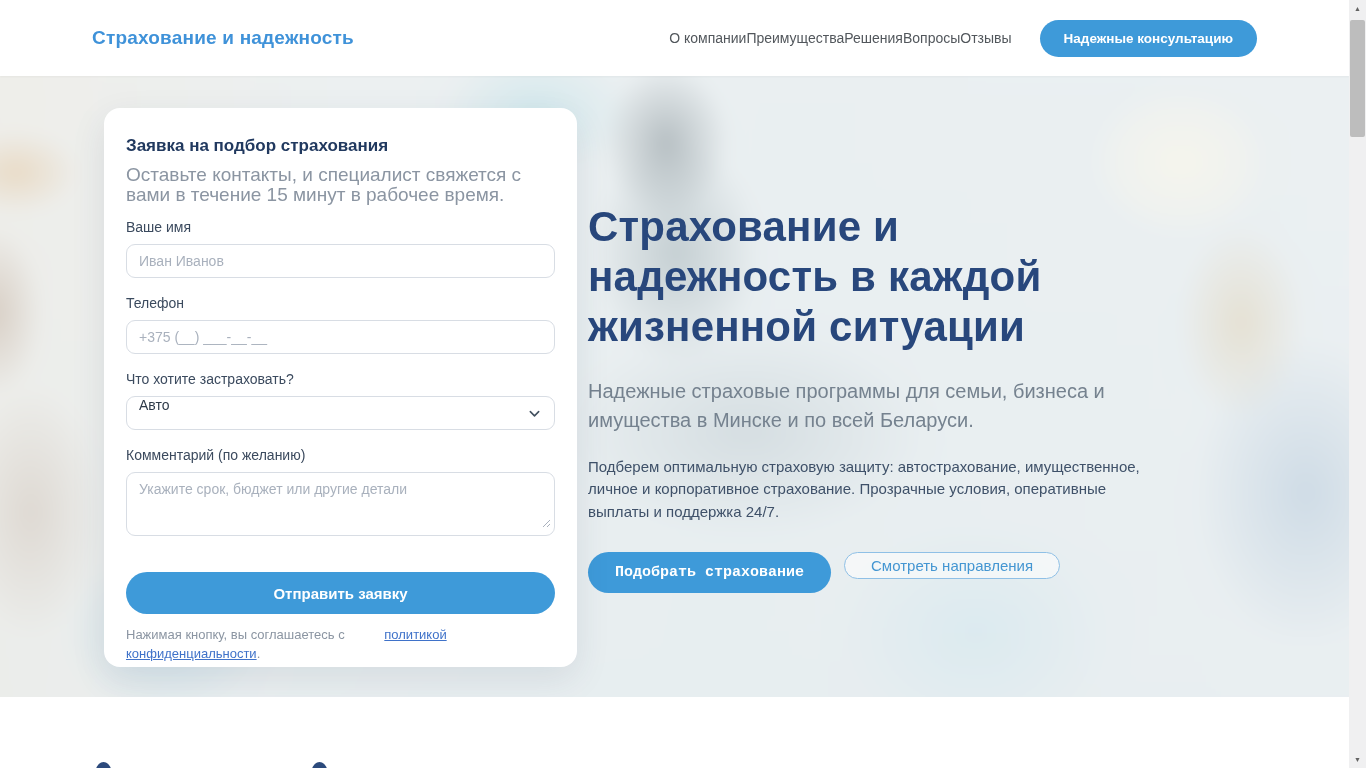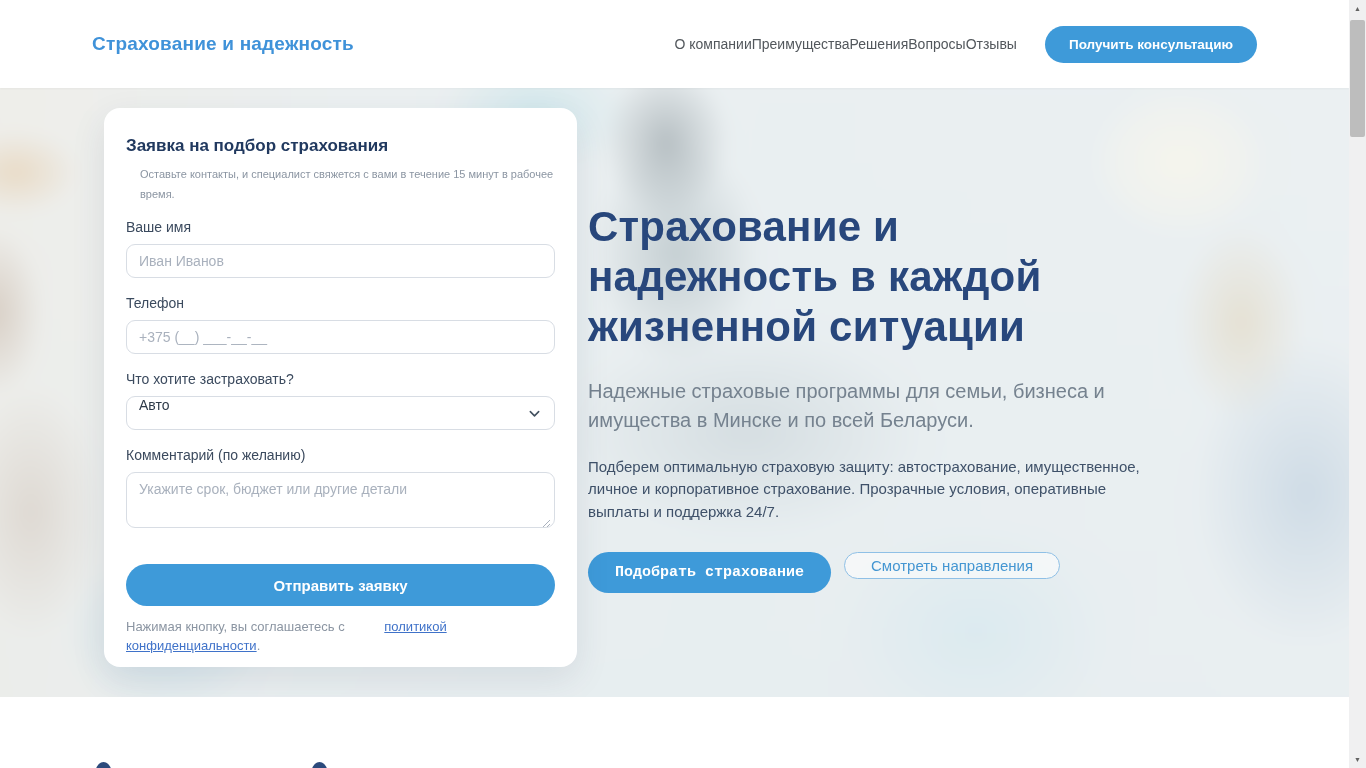--- a/index.html
+++ b/index.html
@@ -5,21 +5,21 @@
   * { margin: 0; padding: 0; box-sizing: border-box; }
   html, body { width: 1366px; height: 768px; overflow: hidden; }
   body {
     font-family: "Liberation Sans", "DejaVu Sans", sans-serif;
     background: #ffffff;
     position: relative;
   }
 
   
   .header {
-    position: absolute; top: 0; left: 0; width: 1349px; height: 88px;
+    position: absolute; top: 0; left: 0; width: 1349px; height: 76px;
     background: #ffffff; z-index: 30;
     display: flex; align-items: center;
     padding: 0 92px 0 92px;
     box-shadow: 0 1px 2px rgba(0,0,0,0.04);
   }
   .logo {
     font-size: 19px; font-weight: bold; color: #3f92d9;
     letter-spacing: 0.2px; white-space: nowrap; cursor: pointer;
   }
   .nav { margin-left: auto; display: flex; align-items: center; }
@@ -60,36 +60,36 @@
   }
 
   
   .card {
     position: absolute; left: 104px; top: 32px; width: 473px; height: 559px;
     background: #ffffff; border-radius: 16px;
     box-shadow: 0 12px 34px rgba(40,60,90,0.10);
     padding: 28px 22px; z-index: 20;
   }
   .card-title { font-size: 17px; font-weight: bold; color: #21395f; margin-bottom: 9px; }
-  .card-sub { font-size: 11px; line-height: 19.5px; color: #8b95a2; margin-bottom: 15px; margin-left: 14px; }
+  .card-sub { font-size: 19px; line-height: 19.5px; color: #8b95a2; margin-bottom: 15px; }
   .field-label { display: block; font-size: 14px; color: #3b4a5e; margin-bottom: 9px; }
   .text-input, .select-box, .textarea-input {
     width: 100%; border: 1px solid #d8dde4; border-radius: 9px;
     background: #ffffff; font-family: inherit; font-size: 14px; color: #2e3a49;
     outline: none;
   }
   .text-input { height: 34px; padding: 0 12px; margin-bottom: 17px; }
   .text-input::placeholder, .textarea-input::placeholder { color: #a9b1bd; opacity: 1; }
   .select-box {
     height: 34px; margin-bottom: 17px; display: flex; align-items: flex-start;
     padding: 0 12px; cursor: pointer; position: relative;
   }
   .select-chevron { position: absolute; right: 13px; top: 10px; }
   .textarea-input {
-    height: 56px; padding: 8px 12px; resize: none; margin-bottom: 16px; display: block;
+    height: 64px; padding: 8px 12px; resize: none; margin-bottom: 16px; display: block;
   }
   .resize-grip { position: absolute; right: 26px; bottom: 135px; pointer-events: none; }
   .submit-btn {
     width: 100%; height: 42px; border: none; border-radius: 21px;
     background: #3e9ad9; color: #ffffff; font-family: inherit;
     font-size: 15px; font-weight: bold; cursor: pointer; margin-bottom: 11px; margin-top: 20px;
   }
   .consent { font-size: 13px; line-height: 19px; color: #8b95a2; }
   .consent-link { color: #3f72c9; text-decoration: underline; cursor: pointer; margin-left: 36px; }
 
@@ -151,21 +151,21 @@
 
 <header class="header">
   <div class="logo">Страхование и надежность</div>
   <nav class="nav">
     <a class="nav-link">О компании</a>
     <a class="nav-link">Преимущества</a>
     <a class="nav-link">Решения</a>
     <a class="nav-link">Вопросы</a>
     <a class="nav-link">Отзывы</a>
   </nav>
-  <button class="header-cta">Получить консультацию</button>
+  <button class="header-cta">Надежные консультацию</button>
 </header>
 
 <section class="hero">
   <div class="hero-bg"></div>
 
   <div class="card">
     <div class="card-title">Заявка на подбор страхования</div>
     <div class="card-sub">Оставьте контакты, и специалист свяжется с вами в течение 15 минут в рабочее время.</div>
 
     <label class="field-label">Ваше имя</label>

